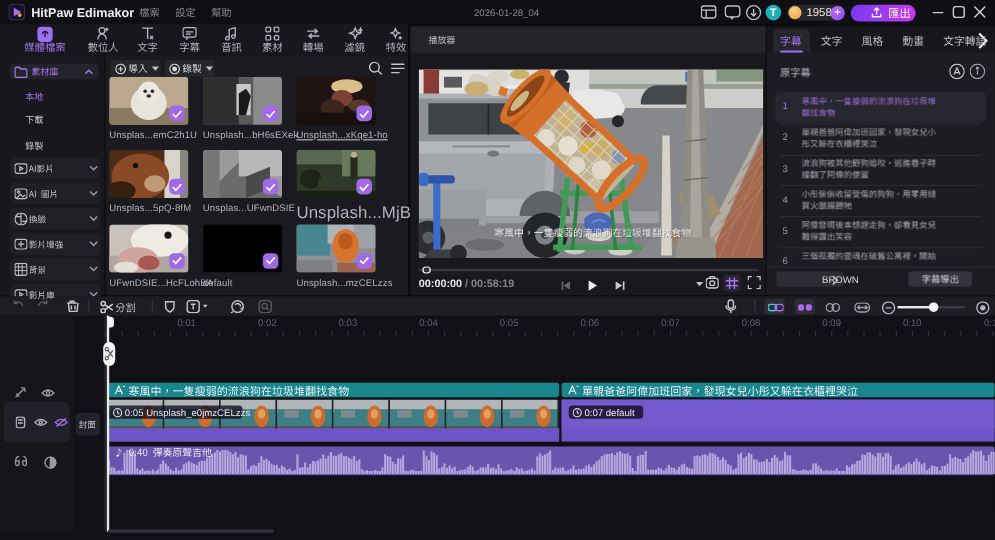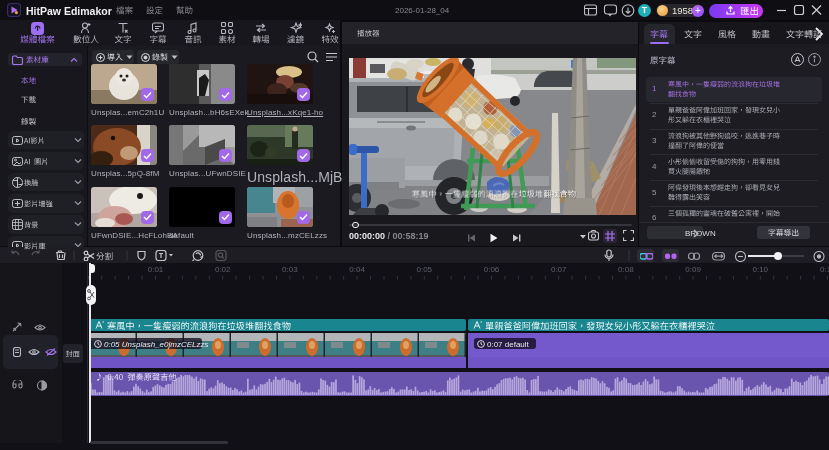--- a/index.html
+++ b/index.html
@@ -626,21 +626,21 @@
       <rect x="6" y="9" width="12" height="6" fill="#7e8a8e"></rect>
       <rect x="45.5" width="1.5" height="35" fill="#20262a"></rect>
     </g>
   </svg>
 <div style="position:absolute;left:90px;top:357px;width:376px;height:11px;background:#6e54c4;"></div>
 <div style="position:absolute;left:90px;top:338px;width:112px;height:11px;background:rgba(16,10,28,0.78);border-radius:0 3px 3px 0;"></div>
 <svg style="position:absolute;left:94px;top:340px" width="8" height="8" fill="none" stroke="#d8d8dc" stroke-width="1">
     <circle cx="4" cy="4" r="3.4"></circle>
     <path d="M4 2 v2 l1.5 1"></path>
   </svg>
-<div style="position:absolute;left:104px;top:339.5px;font-size:8px;color:#e8e8ec;font-style:italic;">0:05 Unsplash_e0jmzCELzzs</div>
+<div style="position:absolute;left:104px;top:339.5px;font-size:8px;color:#e8e8ec;">0:05 Unsplash_e0jmzCELzzs</div>
 <div style="position:absolute;left:468px;top:333px;width:361px;height:35px;background:#6f55c6;"></div>
 <div style="position:absolute;left:468px;top:333px;width:361px;height:24px;background:#7459cc;"></div>
 <div style="position:absolute;left:474px;top:338px;width:62px;height:11px;background:rgba(16,10,28,0.78);border-radius:3px;"></div>
 <svg style="position:absolute;left:477px;top:340px" width="8" height="8" fill="none" stroke="#d8d8dc" stroke-width="1">
     <circle cx="4" cy="4" r="3.4"></circle>
     <path d="M4 2 v2 l1.5 1"></path>
   </svg>
 <div style="position:absolute;left:487px;top:339.5px;font-size:8px;color:#e8e8ec;">0:07 default</div>
 <div style="position:absolute;left:90px;top:372px;width:739px;height:24px;background:#6a55ae;border-radius:2px;"></div>
 <svg style="position:absolute;left:90px;top:372px" width="739" height="24" fill="#b5a7dc">

